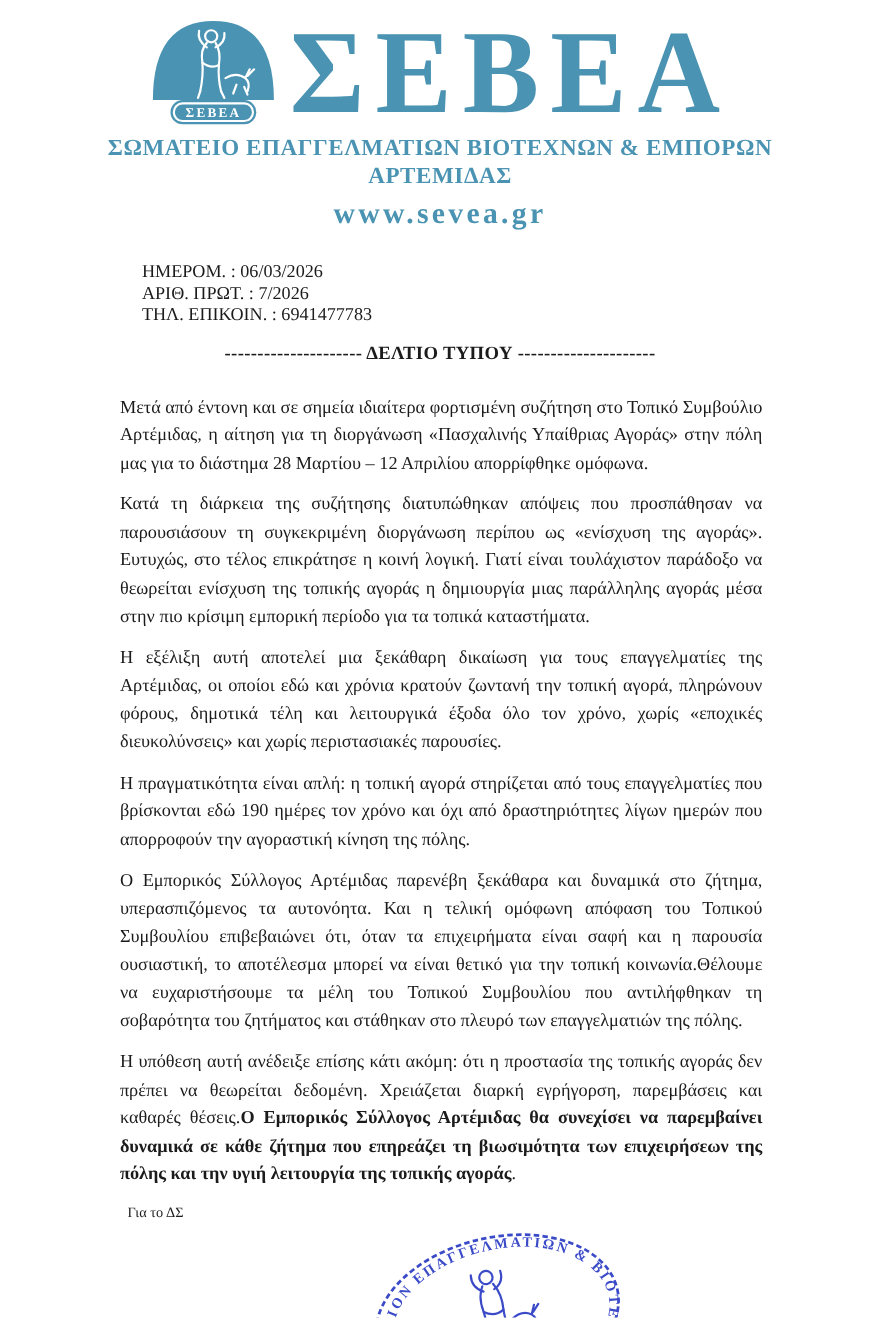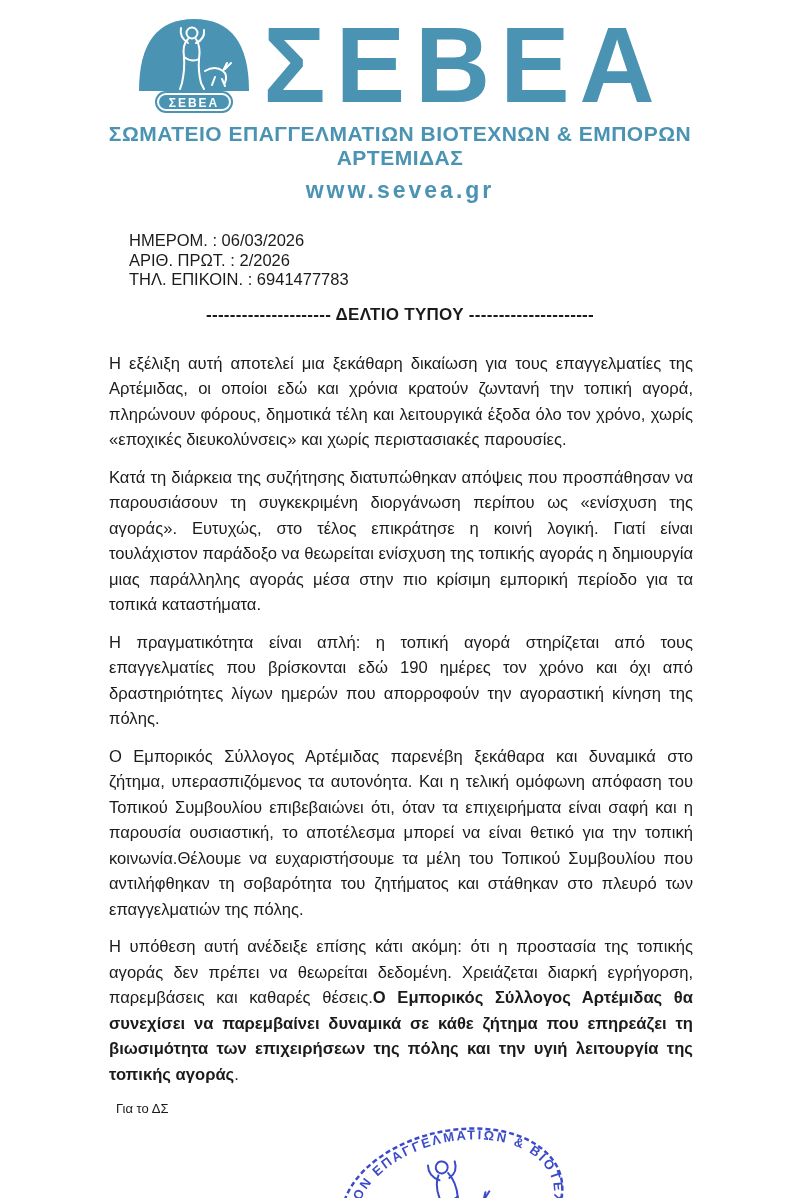--- a/index.html
+++ b/index.html
@@ -1,21 +1,21 @@
 <!DOCTYPE html>
 <html><head>
 <meta charset="utf-8">
 <style>
   html,body{margin:0;padding:0;background:#ffffff;}
   .page{
     position:relative;
     width:652px;height:1198px;
     margin:0 auto;
     background:#ffffff;
-    font-family:Liberation Sans, sans-serif;
+    font-family:Liberation Serif, serif;
     color:#1b1b1b;
     overflow:hidden;
     box-sizing:border-box;
   }
   
   .letterhead{padding-top:13px;text-align:center;}
   .logo-row{display:flex;justify-content:center;align-items:center;gap:10px;}
   .emblem{width:118px;height:106px;flex:0 0 auto;}
   .acronym{
     color:#4a93b2;
@@ -29,21 +29,21 @@
     margin-top:3px;
     color:#4a93b2;
     font-size:21px;
     font-weight:600;
     letter-spacing:0.5px;
   }
   .org-line b{font-weight:800;}
   .website{
     margin-top:7px;
     color:#4a93b2;
-    font-size:23px;
+    font-size:27px;
     font-weight:600;
     letter-spacing:3px;
   }
   
   .meta{margin:27px 0 0 55px;font-size:16.5px;line-height:19.5px;}
   .meta .email-line b{font-weight:bold;}
   .email-link{color:#0563c1;text-decoration:underline;font-weight:bold;}
   
   .title-line{
     margin-top:15px;
@@ -100,29 +100,30 @@
         <text x="59" y="93.5" text-anchor="middle" font-size="12" font-weight="bold" letter-spacing="2" fill="#ffffff">ΣΕΒΕΑ</text>
       </svg>
       <div class="acronym">ΣΕΒΕΑ</div>
     </div>
     <div class="org-line"><span>ΣΩΜΑΤΕΙΟ ΕΠΑΓΓΕΛΜΑΤΙΩΝ ΒΙΟΤΕΧΝΩΝ &amp; ΕΜΠΟΡΩΝ</span> <b>ΑΡΤΕΜΙΔΑΣ</b></div>
     <div class="website">www.sevea.gr</div>
   </header>
 
   <section class="meta">
     <div>ΗΜΕΡΟΜ. : 06/03/2026</div>
-    <div>ΑΡΙΘ. ΠΡΩΤ. : 2/2026</div>
+    <div>ΑΡΙΘ. ΠΡΩΤ. : 7/2026</div>
     <div>ΤΗΛ. ΕΠΙΚΟΙΝ. : 6941477783</div>
   </section>
 
   <div class="title-line"><span>---------------------</span> <span>ΔΕΛΤΙΟ ΤΥΠΟΥ</span> <span>---------------------</span></div>
 
   <section class="body-text">
+    <p>Μετά από έντονη και σε σημεία ιδιαίτερα φορτισμένη συζήτηση στο Τοπικό Συμβούλιο Αρτέμιδας, η αίτηση για τη διοργάνωση «Πασχαλινής Υπαίθριας Αγοράς» στην πόλη μας για το διάστημα 28 Μαρτίου – 12 Απριλίου απορρίφθηκε ομόφωνα.</p>
+    <p>Κατά τη διάρκεια της συζήτησης διατυπώθηκαν απόψεις που προσπάθησαν να παρουσιάσουν τη συγκεκριμένη διοργάνωση περίπου ως «ενίσχυση της αγοράς». Ευτυχώς, στο τέλος επικράτησε η κοινή λογική. Γιατί είναι τουλάχιστον παράδοξο να θεωρείται ενίσχυση της τοπικής αγοράς η δημιουργία μιας παράλληλης αγοράς μέσα στην πιο κρίσιμη εμπορική περίοδο για τα τοπικά καταστήματα.</p>
     <p>Η εξέλιξη αυτή αποτελεί μια ξεκάθαρη δικαίωση για τους επαγγελματίες της Αρτέμιδας, οι οποίοι εδώ και χρόνια κρατούν ζωντανή την τοπική αγορά, πληρώνουν φόρους, δημοτικά τέλη και λειτουργικά έξοδα όλο τον χρόνο, χωρίς «εποχικές διευκολύνσεις» και χωρίς περιστασιακές παρουσίες.</p>
-    <p>Κατά τη διάρκεια της συζήτησης διατυπώθηκαν απόψεις που προσπάθησαν να παρουσιάσουν τη συγκεκριμένη διοργάνωση περίπου ως «ενίσχυση της αγοράς». Ευτυχώς, στο τέλος επικράτησε η κοινή λογική. Γιατί είναι τουλάχιστον παράδοξο να θεωρείται ενίσχυση της τοπικής αγοράς η δημιουργία μιας παράλληλης αγοράς μέσα στην πιο κρίσιμη εμπορική περίοδο για τα τοπικά καταστήματα.</p>
     <p>Η πραγματικότητα είναι απλή: η τοπική αγορά στηρίζεται από τους επαγγελματίες που βρίσκονται εδώ 190 ημέρες τον χρόνο και όχι από δραστηριότητες λίγων ημερών που απορροφούν την αγοραστική κίνηση της πόλης.</p>
     <p>Ο Εμπορικός Σύλλογος Αρτέμιδας παρενέβη ξεκάθαρα και δυναμικά στο ζήτημα, υπερασπιζόμενος τα αυτονόητα. Και η τελική ομόφωνη απόφαση του Τοπικού Συμβουλίου επιβεβαιώνει ότι, όταν τα επιχειρήματα είναι σαφή και η παρουσία ουσιαστική, το αποτέλεσμα μπορεί να είναι θετικό για την τοπική κοινωνία.Θέλουμε να ευχαριστήσουμε τα μέλη του Τοπικού Συμβουλίου που αντιλήφθηκαν τη σοβαρότητα του ζητήματος και στάθηκαν στο πλευρό των επαγγελματιών της πόλης.</p>
     <p><span>Η υπόθεση αυτή ανέδειξε επίσης κάτι ακόμη: ότι η προστασία της τοπικής αγοράς δεν πρέπει να θεωρείται δεδομένη. Χρειάζεται διαρκή εγρήγορση, παρεμβάσεις και καθαρές θέσεις.</span><b>Ο Εμπορικός Σύλλογος Αρτέμιδας θα συνεχίσει να παρεμβαίνει δυναμικά σε κάθε ζήτημα που επηρεάζει τη βιωσιμότητα των επιχειρήσεων της πόλης και την υγιή λειτουργία της τοπικής αγοράς</b><span>.</span></p>
   </section>
 
   <div class="closing">Για το ΔΣ</div>
 
   <div class="stamp-wrap">
     <svg class="stamp" viewBox="0 0 238 158" aria-hidden="true">
       <g stroke="#2b3cc4" fill="none">

